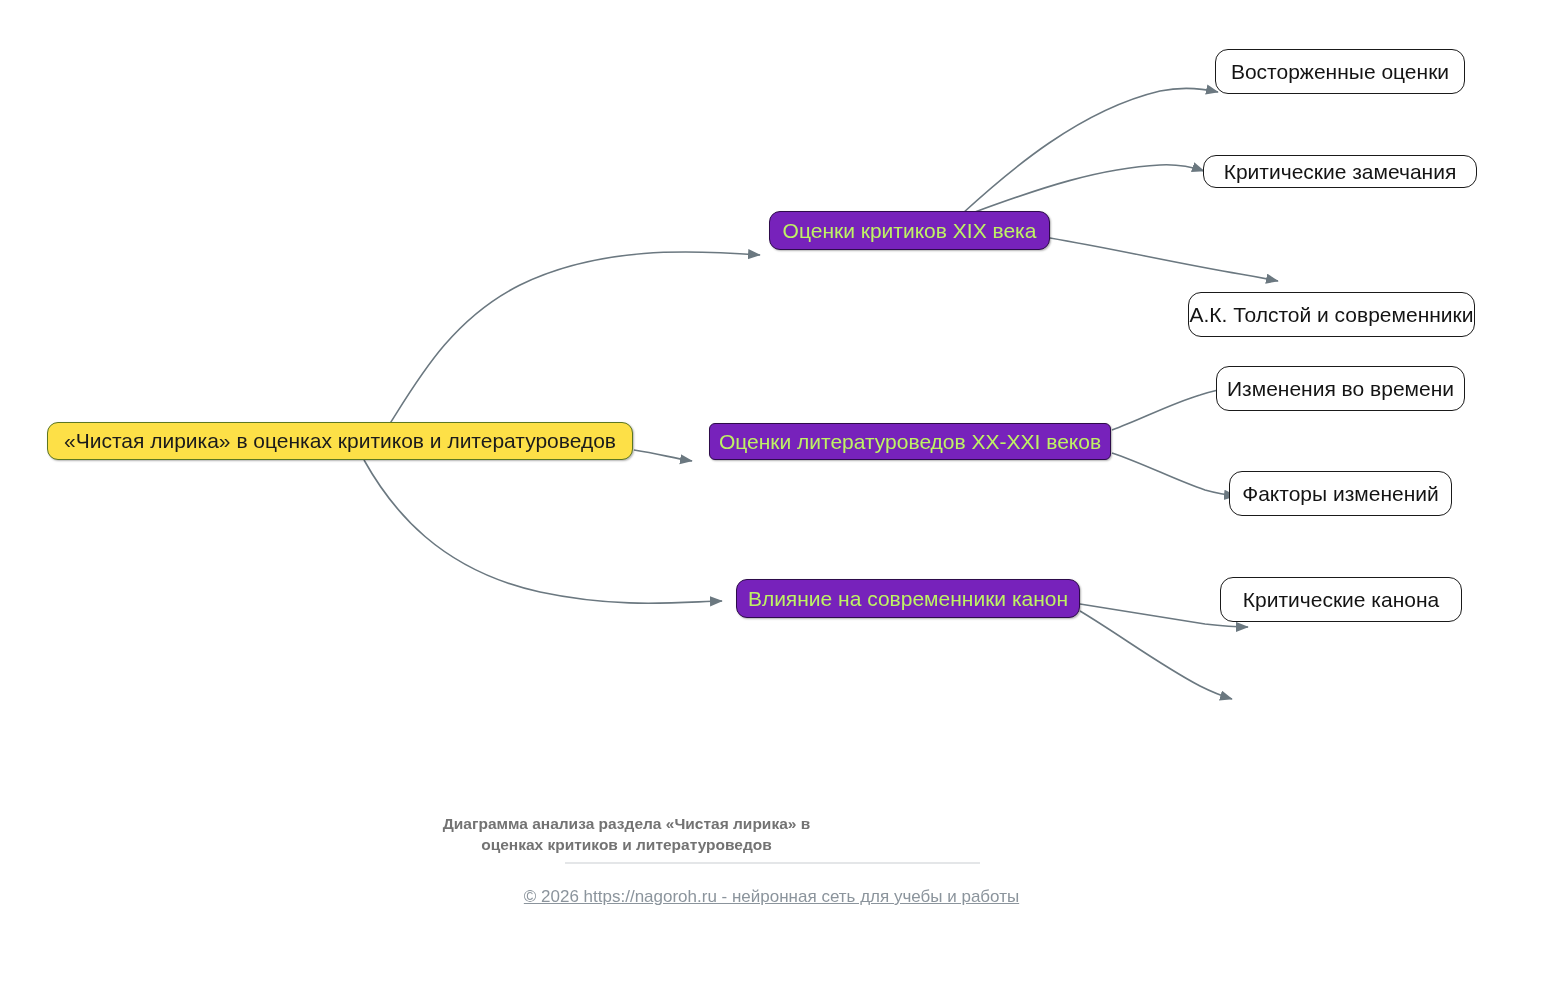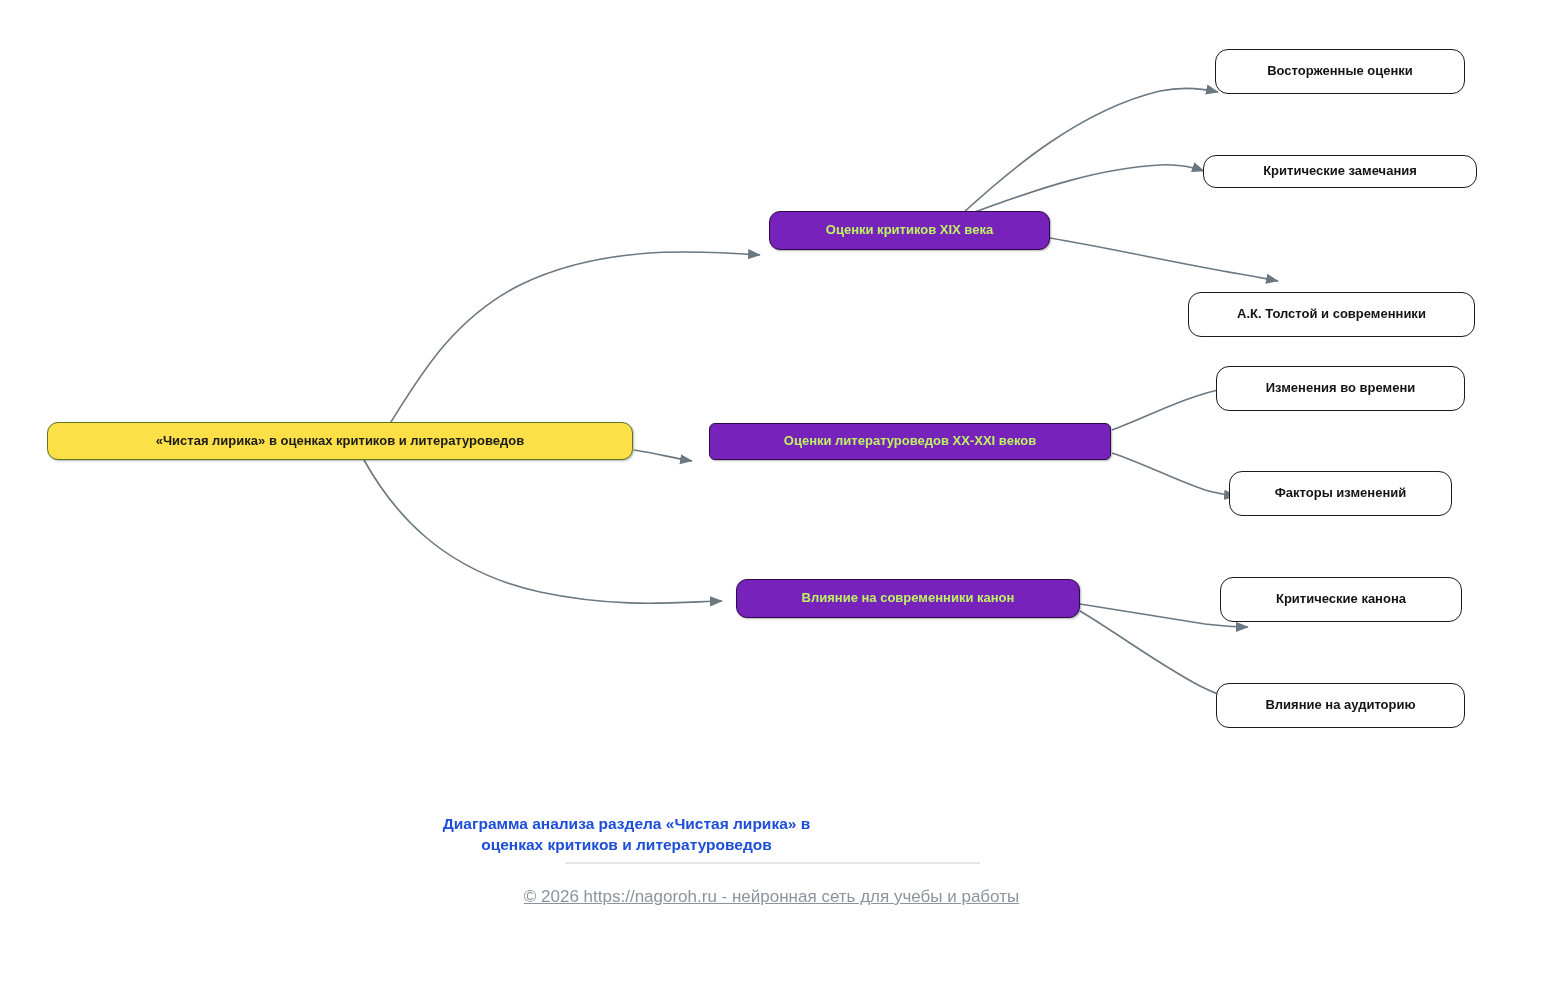--- a/index.html
+++ b/index.html
@@ -28,24 +28,23 @@
     pointer-events: none;
   }
   .node {
     position: absolute;
     box-sizing: border-box;
     display: flex;
     align-items: center;
     justify-content: center;
     text-align: center;
     white-space: nowrap;
-    font-size: 13px;
+    font-size: 21px;
     line-height: 1.1;
     border-radius: 11px;
-    font-weight: bold;
   }
   .node.root {
     background: #fde047;
     border: 1.3px solid #5d7722;
     color: #1b1b1b;
     box-shadow: 1px 1px 2px rgba(0,0,0,0.30);
   }
   .node.branch {
     background: #7722bb;
     border: 1.3px solid #2d0b4a;
@@ -56,21 +55,21 @@
     background: #ffffff;
     border: 1.4px solid #1a1a1a;
     color: #141414;
     border-radius: 13px;
   }
   .caption {
     position: absolute;
     left: 0;
     width: 1253px;
     text-align: center;
-    color: #1d4ed8;
+    color: #737373;
     font-weight: bold;
     font-size: 15.5px;
     line-height: 1.35;
   }
   .footer {
     position: absolute;
     left: 0;
     width: 1543px;
     text-align: center;
     color: #8b949c;
@@ -137,23 +136,20 @@
   <div class="node leaf" style="left:1216px; top:366px; width:249px; height:45px;">
     <span>Изменения во времени</span>
   </div>
   <div class="node leaf" style="left:1229px; top:471px; width:223px; height:45px;">
     <span>Факторы изменений</span>
   </div>
 
   <div class="node leaf" style="left:1220px; top:577px; width:242px; height:45px;">
     <span>Критические канона</span>
   </div>
-  <div class="node leaf" style="left:1216px; top:683px; width:249px; height:45px;">
-    <span>Влияние на аудиторию</span>
-  </div>
 
   <div class="caption" style="top:814px;">
     <div>Диаграмма анализа раздела «Чистая лирика» в</div>
     <div>оценках критиков и литературоведов</div>
   </div>
 
   <div class="footer" style="top:887px;text-decoration:underline;">
     <span>© 2026 https://nagoroh.ru - нейронная сеть для учебы и работы</span>
   </div>
 

